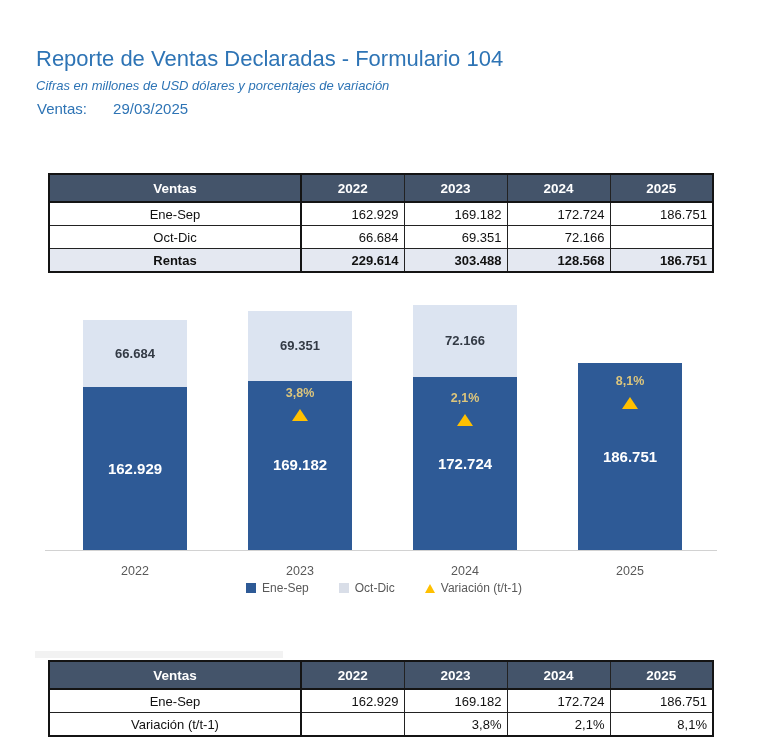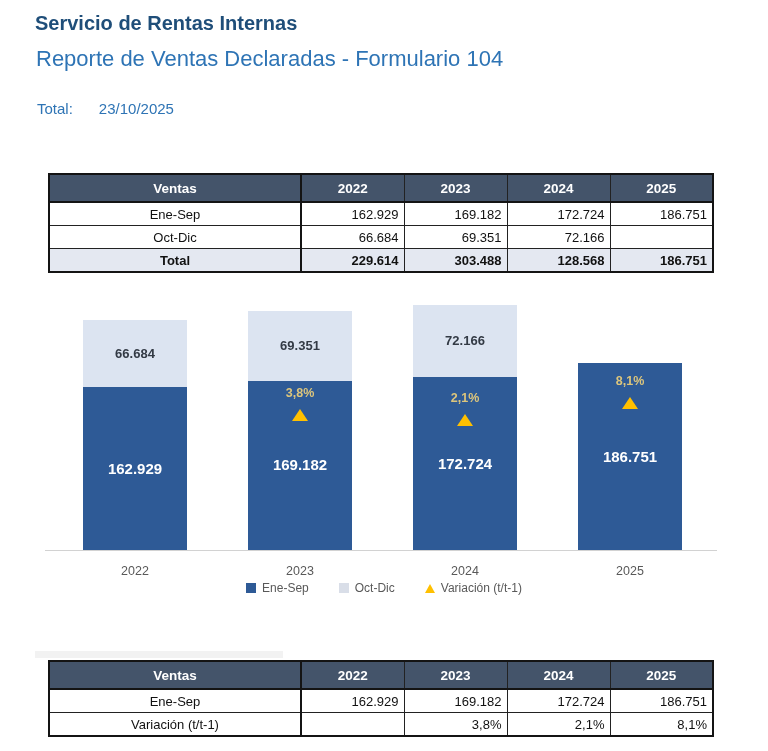--- a/index.html
+++ b/index.html
@@ -42,24 +42,24 @@
   .legend-item{display:flex;align-items:center;gap:6px;font-size:12px;color:#595959;}
   .lg-square{display:inline-block;width:10px;height:10px;}
   .lg-tri{display:inline-block;width:0;height:0;border-left:5.5px solid transparent;
           border-right:5.5px solid transparent;border-bottom:9px solid #FFC000;}
 </style>
 </head>
 <body>
 
 <div class="page">
 
-  <div class="hdr-title" style="color: rgb(31, 78, 121);">Servicio de Rentas Internas</div>
   <div class="hdr-subtitle" style="color: rgb(46, 116, 181);">Reporte de Ventas Declaradas - Formulario 104</div>
+  <div class="hdr-note" style="color: rgb(46, 116, 181);">Cifras en millones de USD dólares y porcentajes de variación</div>
   <div class="hdr-fecha" style="color: rgb(46, 116, 181);">
-    <span>Total:</span><span class="date-val">23/10/2025</span>
+    <span>Ventas:</span><span class="date-val">29/03/2025</span>
   </div>
 
   <div id="table-top" class="tbl-wrap" style="top:173px;">
       <table class="dtable">
         <colgroup>
           <col class="c-label">
           <col class="c-year">
           <col class="c-year">
           <col class="c-year">
           <col class="c-year">
@@ -82,21 +82,21 @@
             <td class="num">186.751</td>
           </tr>
           <tr>
             <td class="lbl">Oct-Dic</td>
             <td class="num">66.684</td>
             <td class="num">69.351</td>
             <td class="num">72.166</td>
             <td class="num"></td>
           </tr>
           <tr class="bold">
-            <td class="lbl">Total</td>
+            <td class="lbl">Rentas</td>
             <td class="num">229.614</td>
             <td class="num">303.488</td>
             <td class="num">128.568</td>
             <td class="num">186.751</td>
           </tr>
         </tbody>
       </table>
     </div>
 
   <div id="chart" class="chart">

